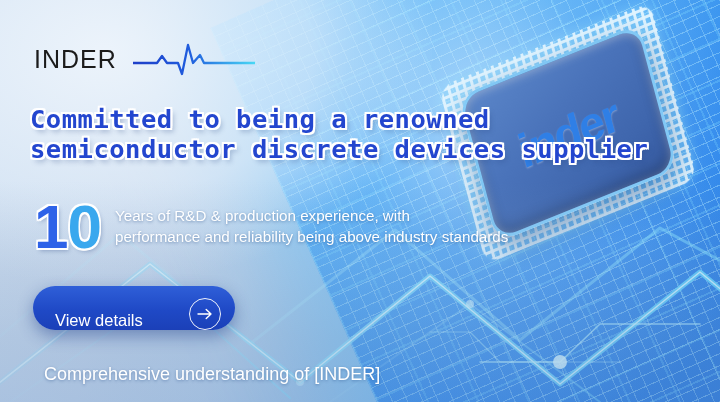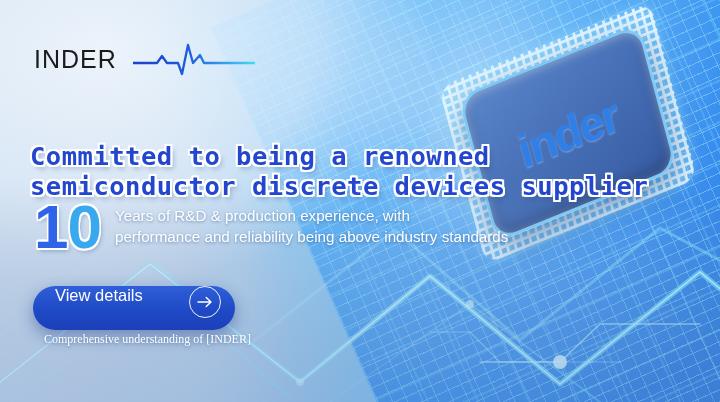--- a/index.html
+++ b/index.html
@@ -218,21 +218,20 @@
     color: #2346cf;
     -webkit-text-stroke: 0px;
     text-shadow:
       -2px 0 0 #ffffff,  2px 0 0 #ffffff,
        0 -2px 0 #ffffff,  0 2px 0 #ffffff,
       -2px -2px 0 #ffffff, 2px -2px 0 #ffffff,
       -2px 2px 0 #ffffff,  2px 2px 0 #ffffff,
       -1px 0 0 #ffffff, 1px 0 0 #ffffff,
        0 -1px 0 #ffffff, 0 1px 0 #ffffff,
        3px 4px 5px rgba(40,70,130,0.35);
-    margin-top: 37px;
   }
   .headline .hl-line { display: block; white-space: nowrap; }
 
   
   .years-row {
     position: absolute;
     left: 34px;
     top: 198px;
     display: flex;
     align-items: flex-start;
@@ -276,21 +275,21 @@
     position: absolute;
     left: 33px;
     top: 286px;
     width: 202px;
     height: 44px;
     border: none;
     border-radius: 24px;
     background: linear-gradient(180deg, #2f5fd8 0%, #1f49c6 55%, #1b40b8 100%);
     box-shadow: 0 6px 16px rgba(20,50,130,0.42);
     display: flex;
-    align-items: flex-start;
+    align-items: flex-end;
     padding: 0 14px 0 22px;
     cursor: pointer;
     box-sizing: border-box;
   }
   .cta-label {
     font-family: "Liberation Sans", sans-serif;
     font-size: 16.5px;
     color: #ffffff;
     flex: 1;
     text-align: left;
@@ -304,23 +303,23 @@
     display: flex;
     align-items: center;
     justify-content: center;
     flex: 0 0 auto;
   }
 
   
   .caption {
     position: absolute;
     left: 44px;
-    top: 332px;
-    font-family: Liberation Serif, serif;
-    font-size: 12px;
+    top: 364px;
+    font-family: Liberation Sans, sans-serif;
+    font-size: 18px;
     color: #ffffff;
     text-shadow: 0 1px 3px rgba(30,70,130,0.45);
     white-space: nowrap;
   }
 </style>
 </head>
 <body>
 
 <div id="banner">
 

